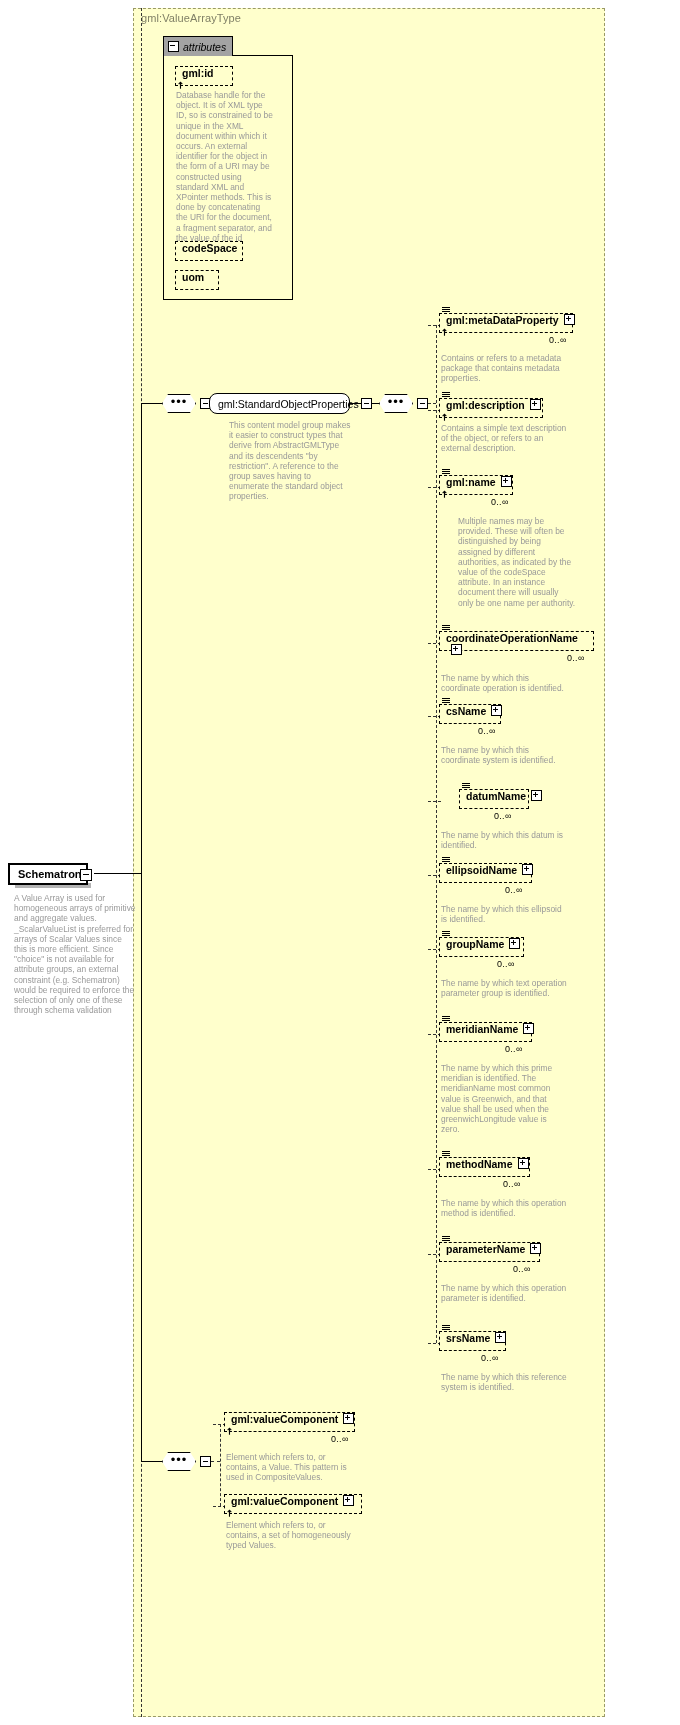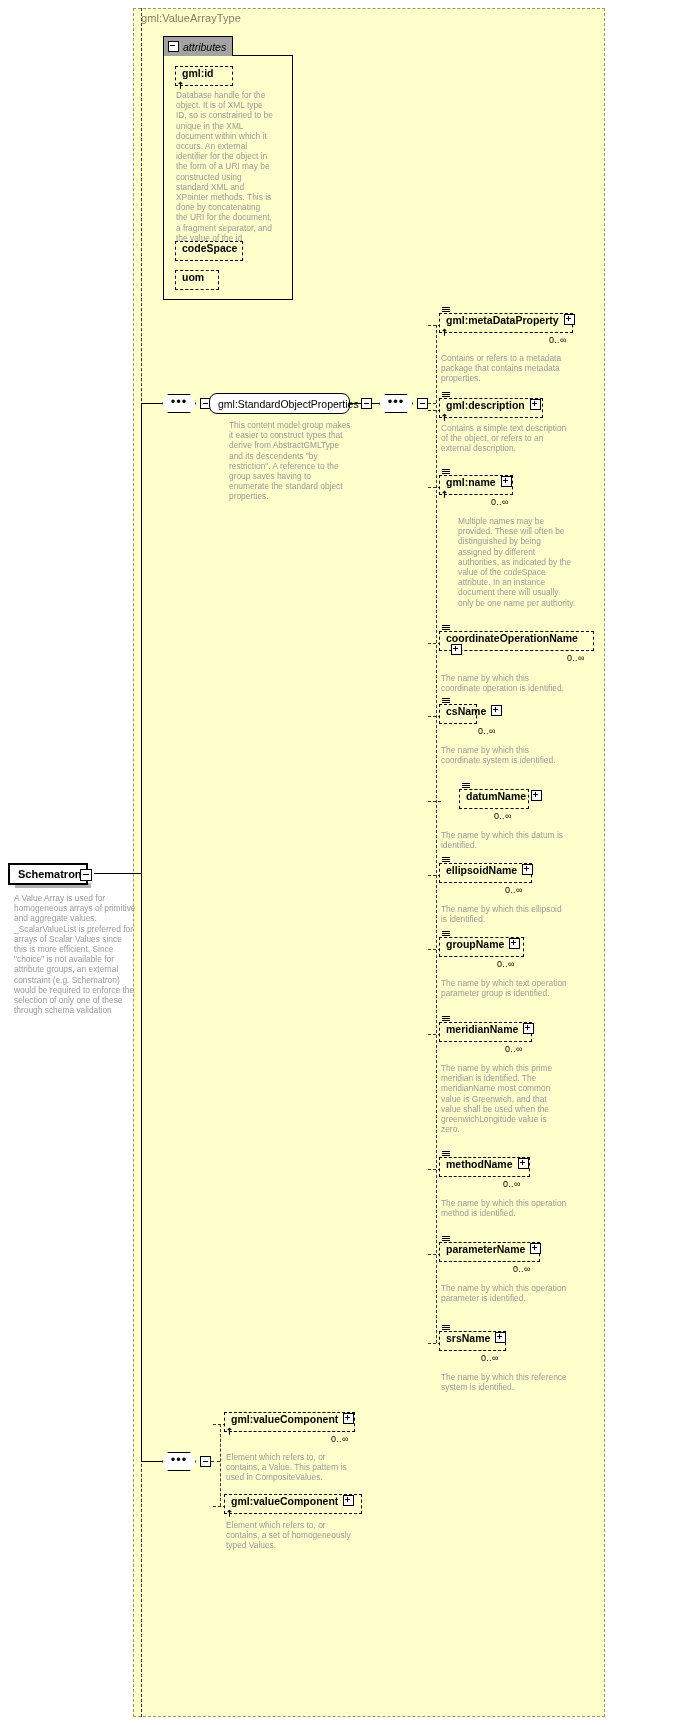--- a/index.html
+++ b/index.html
@@ -322,21 +322,21 @@
       <i></i>
       <i></i>
     </span>
   <span class="lbl">coordinateOperationName</span>
   <span class="boxglyph plus expand"></span>
 </div>
 <div class="card" style="left:567px; top:653px;">0..∞</div>
 <div class="desc" style="left:441px; top:673px; width:128px;">The name by which this coordinate operation is identified.</div>
 
 <div class="hline" style="left:428px; top:716px; width:13px;"></div>
-<div class="node sh-right" style="left:439px; top:704px; width:38px;">
+<div class="node sh-right" style="left:439px; top:704px; width:62px;">
   <span class="elicon">
       <i></i>
       <i></i>
       <i></i>
     </span>
   <span class="lbl">csName</span>
   <span class="boxglyph plus expand"></span>
 </div>
 <div class="card" style="left:478px; top:726px;">0..∞</div>
 <div class="desc" style="left:441px; top:745px; width:128px;">The name by which this coordinate system is identified.</div>

